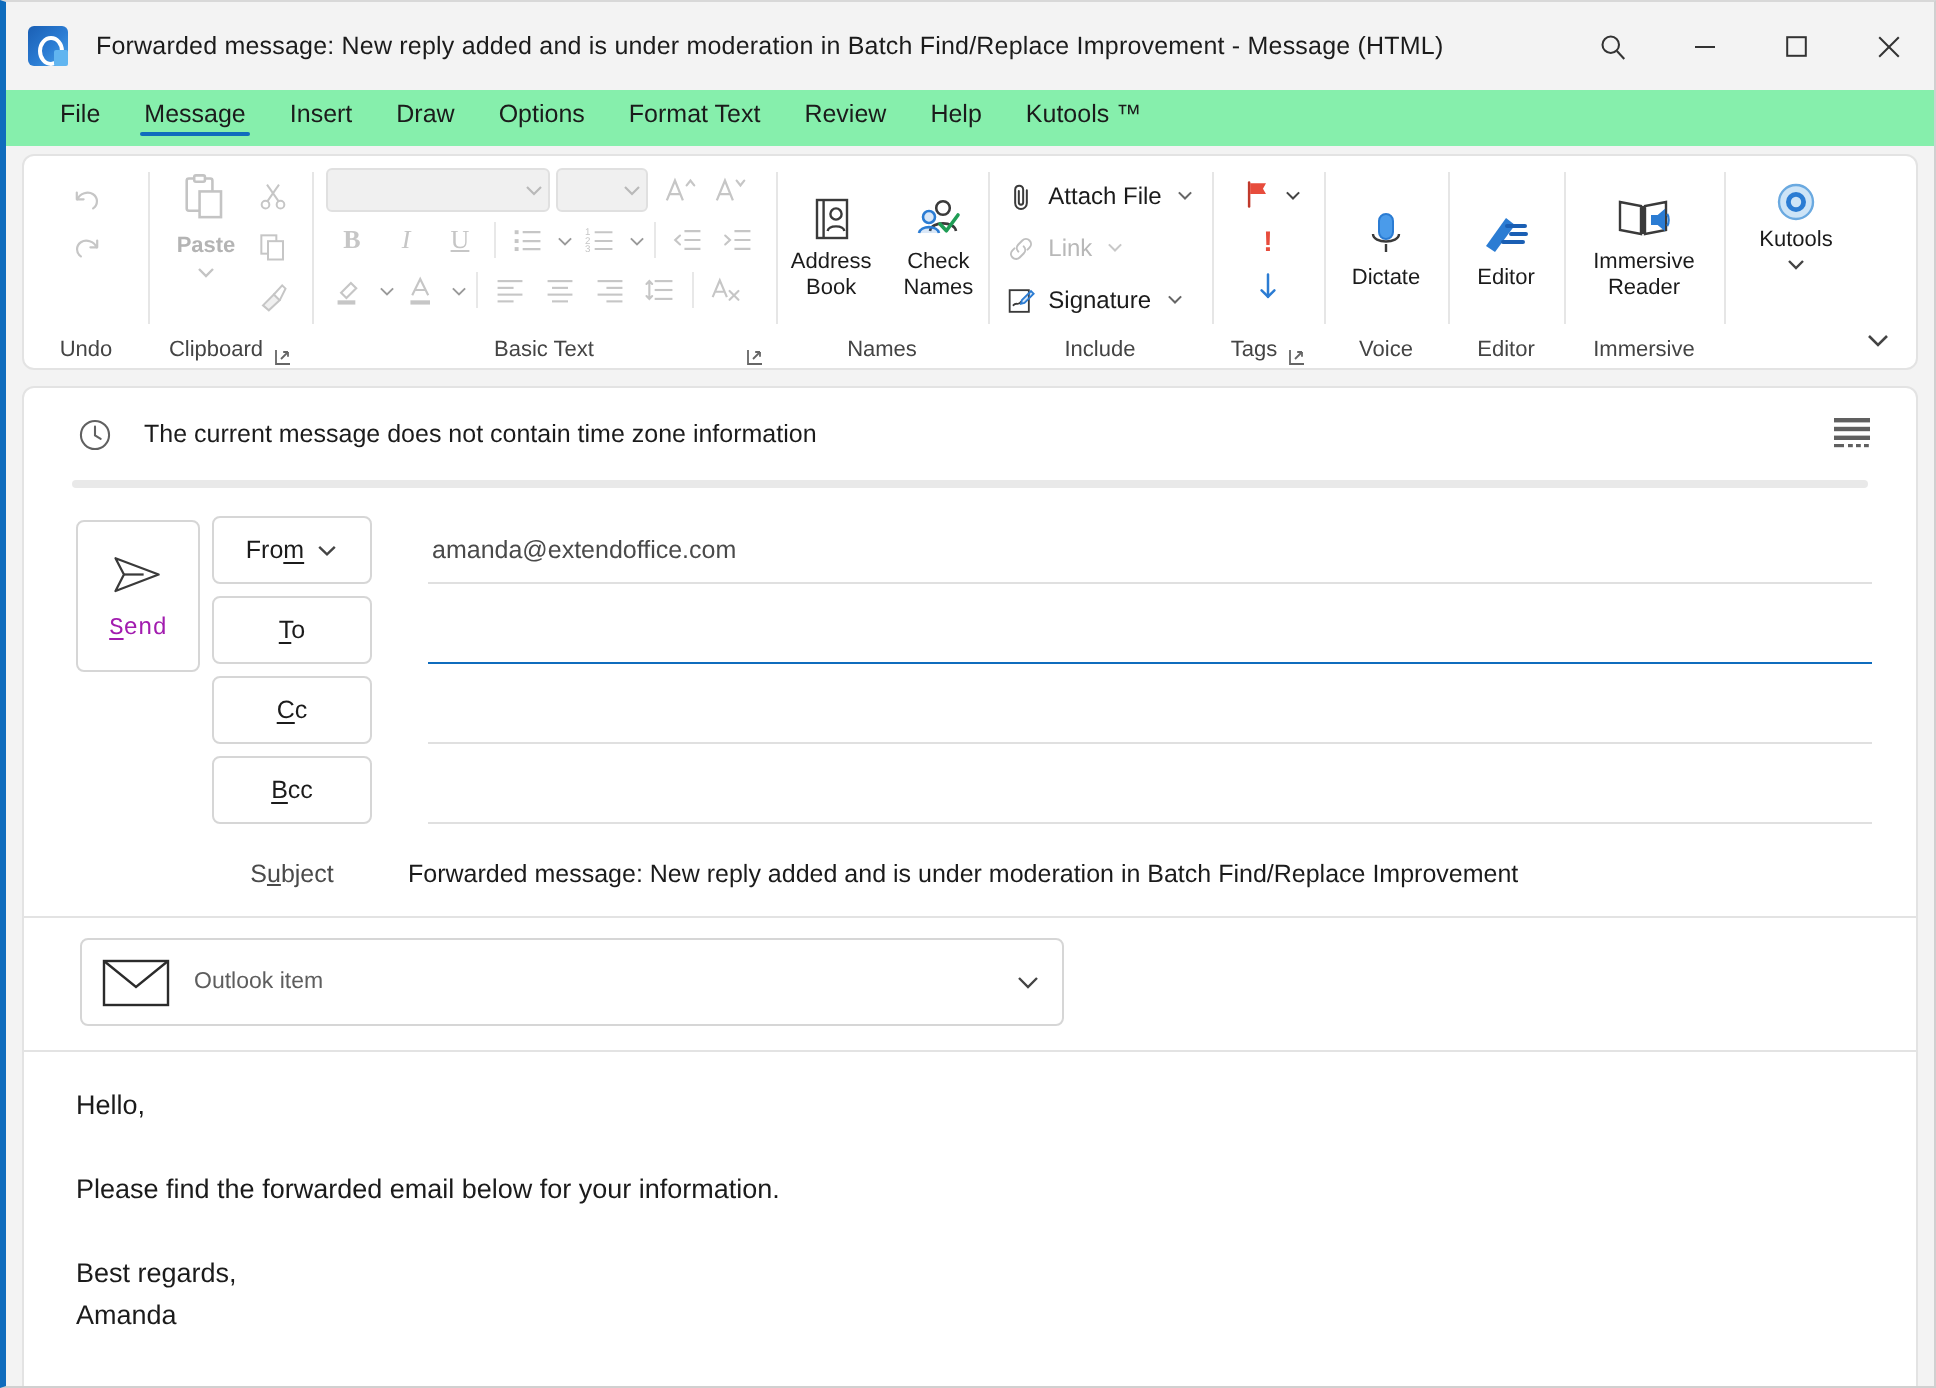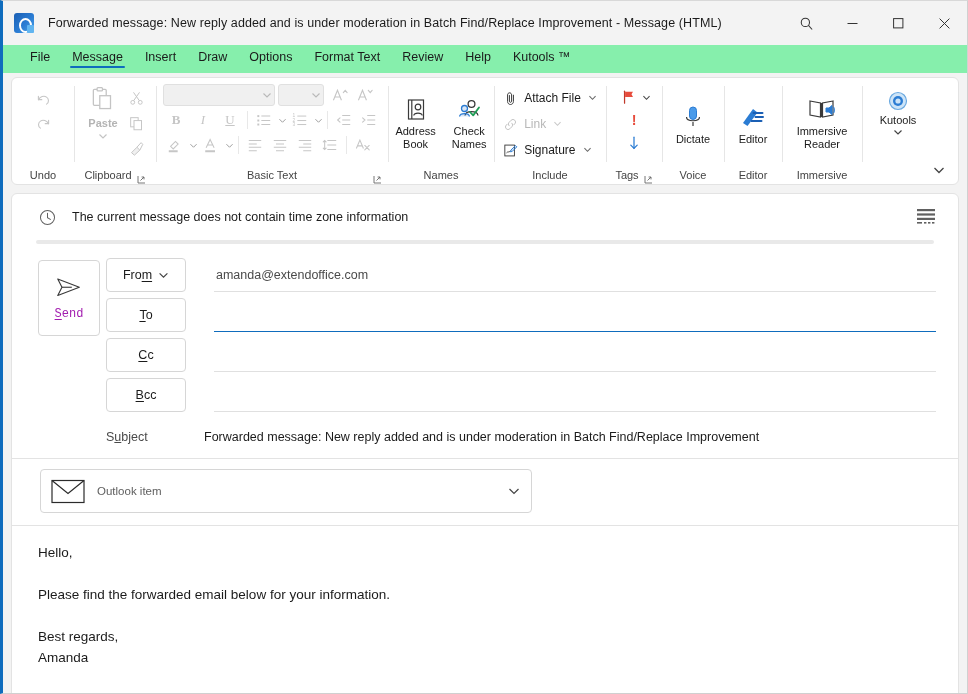--- a/index.html
+++ b/index.html
@@ -213,21 +213,21 @@
     display: flex; align-items: center;
     font-size: 12.5px; color: #4a4a4a;
     border-bottom: 1px solid #e0e0e0;
     padding-left: 2px; cursor: text;
   }
   .fval.focused { border-bottom: 1.5px solid #0f6cbd; }
   .fval.empty { color: #9a9a9a; }
 
   .srow { display: flex; align-items: center; height: 34px; margin-top: 2px; }
   .slabel {
-    width: 80px; flex: 0 0 80px; text-align: left;
+    width: 80px; flex: 0 0 80px; text-align: center;
     font-size: 12.5px; color: #4a4a4a;
   }
   .sval {
     flex: 1; margin-left: 16px; height: 34px;
     display: flex; align-items: center; padding-left: 2px;
     font-size: 12.5px; color: #1b1b1b; cursor: text;
   }
 
   #hdr-sep { height: 1px; background: #e3e3e3; margin: 4px 0 0 0; }
 

